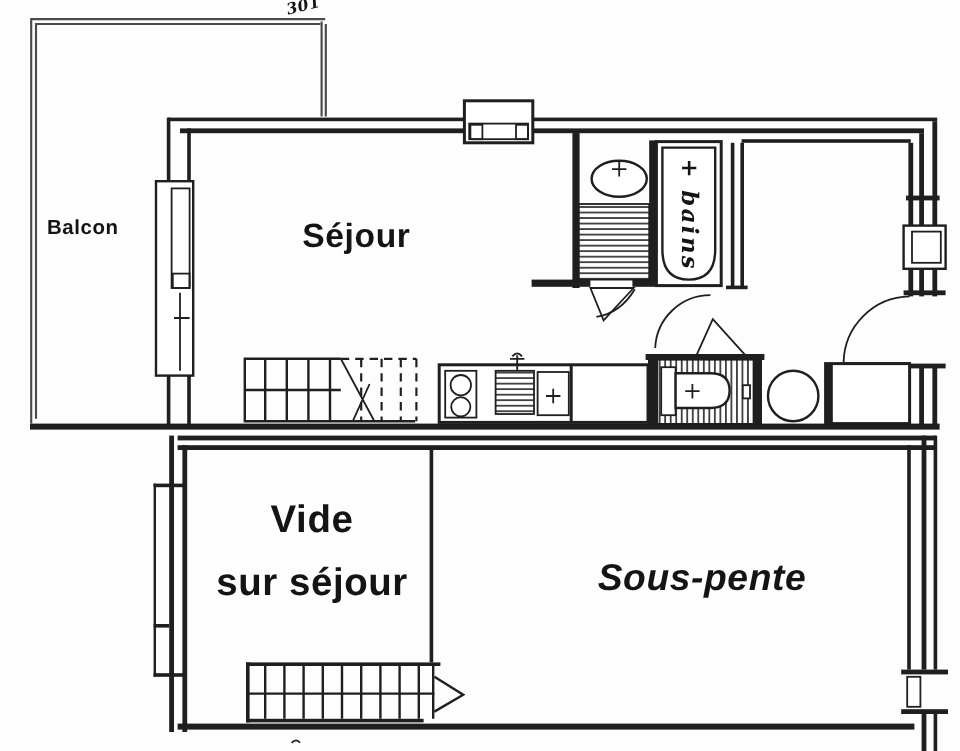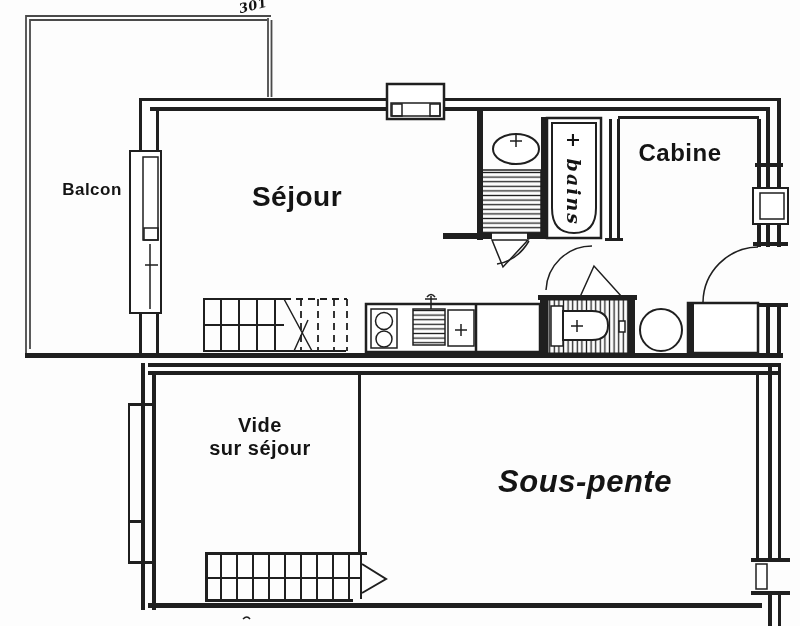--- a/index.html
+++ b/index.html
@@ -8,25 +8,25 @@
     position:relative; width:800px; height:626px;
     background:var(--paper); overflow:hidden;
     font-family:"Liberation Sans", sans-serif;
   }
   #drawing { position:absolute; left:0; top:0; }
   .lbl {
     position:absolute; color:var(--text); font-weight:700;
     letter-spacing:.5px; text-align:center; white-space:nowrap;
     -webkit-user-select:none; user-select:none;
   }
-  .lbl-balcony { left:40px; top:179px; width:104px; font-size:17px; line-height:21px; }
+  .lbl-balcony { left:17px; top:179px; width:104px; font-size:17px; line-height:21px; }
   .lbl-sejour  { left:222px; top:181px; width:150px; font-size:28px; }
   .lbl-cabine  { left:610px; top:139px; width:140px; font-size:24px; }
-  .lbl-vide    { left:150px; top:414px; width:220px; font-size:20px; }
-  .lbl-vide .l2 { }
+  .lbl-vide    { left:150px; top:414px; width:220px; font-size:32px; }
+  .lbl-vide .l2 { margin-top:16px; }
   .lbl-souspente { left:440px; top:464px; width:290px; font-size:31px;font-style:italic; }
   .lbl-bains {
     left:519px; top:158px; width:110px; height:42px;
     transform:rotate(90deg); transform-origin:50% 50%;
     font-family:"DejaVu Serif", serif; font-style:italic; font-weight:700;
     font-size:19px; letter-spacing:2px; line-height:42px;
   }
   .lbl-unit {
     left:236px; top:-2px; width:34px; font-size:13px;
     font-family:"DejaVu Serif", serif; font-style:italic;
@@ -229,21 +229,20 @@
       <path class="ln15" d="M243 619 Q247 615 250 619"></path>
     </g>
   </svg>
 
   <div class="lbl lbl-balcony">
     <div>Balcon</div>
   </div>
 
   <div class="lbl lbl-sejour">Séjour</div>
 
-  <div class="lbl lbl-cabine">Cabine</div>
 
   <div class="lbl lbl-bains">+ bains</div>
 
   <div class="lbl lbl-vide">
     <div>Vide</div>
     <div class="l2">sur séjour</div>
   </div>
 
   <div class="lbl lbl-souspente">Sous-pente</div>
 

